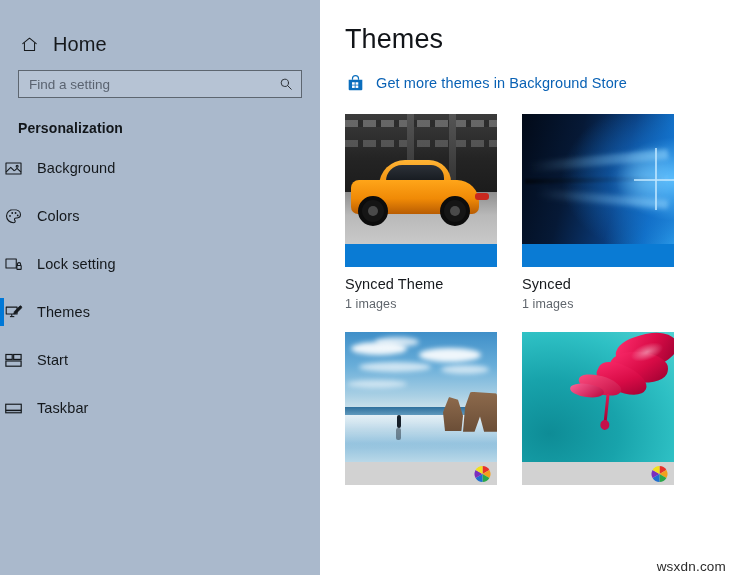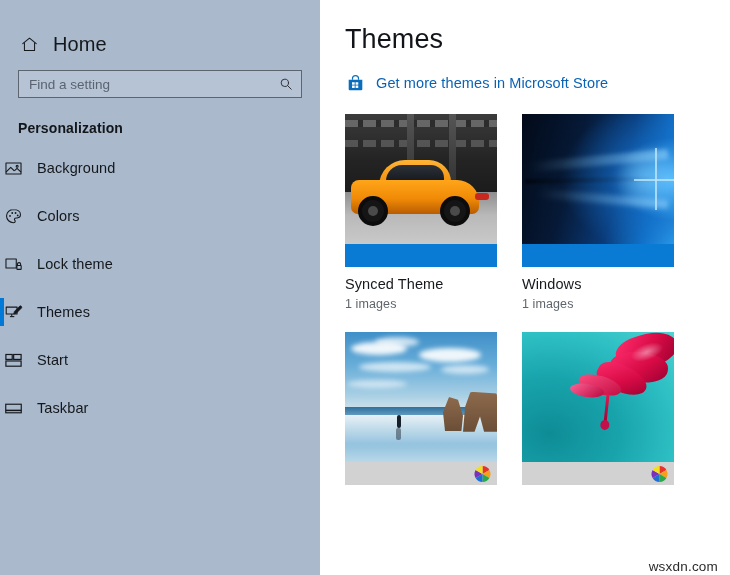--- a/index.html
+++ b/index.html
@@ -394,21 +394,21 @@
   }
   .art-flower .hilite {
     position: absolute; right: 10px; top: 12px; width: 34px; height: 16px;
     background: radial-gradient(closest-side, rgba(255,255,255,.45), rgba(255,255,255,0));
     transform: rotate(-20deg);
   }
 
   
   .watermark {
     position: absolute;
-    right: 12px;
+    right: 4px;
     bottom: 1px;
     font-size: 13.5px;
     color: #2b2b2b;
     font-family: "Liberation Sans", sans-serif;
     letter-spacing: .2px;
     text-shadow: 0 0 2px #fff, 0 0 3px #fff;
     pointer-events: none;
   }
 </style>
 </head>
@@ -471,21 +471,21 @@
 
       <div class="nav-item">
 
         <span class="nav-icon">
           <svg viewBox="0 0 24 24" width="19" height="19" fill="none" stroke="currentColor" stroke-width="1.35" stroke-linejoin="round">
             <path d="M2.5 5 H15.5 V16.5 H2.5 Z"></path>
             <path d="M17 13.2 v-1.6 a2 2 0 0 1 4 0 v1.6"></path>
             <rect x="16.3" y="13.2" width="5.4" height="5" rx="0.6"></rect>
           </svg>
         </span>
-        <span class="nav-label">Lock theme</span>
+        <span class="nav-label">Lock setting</span>
       </div>
 
       <div class="nav-item selected">
         <span class="sel-bar"></span>
         <span class="nav-icon">
           <svg viewBox="0 0 24 24" width="19" height="19" fill="none" stroke="currentColor" stroke-width="1.35" stroke-linejoin="round">
             <path d="M2.8 5.2 H16.5 v8.6 H2.8 Z"></path>
             <path d="M7.5 17.2 h5.5"></path>
             <path d="M9.8 13.8 v3.4"></path>
             <path d="M13.2 10.6 L19.6 4.2 a1.6 1.6 0 0 1 2.3 2.3 L15.5 12.9 l-3.2 1 Z" fill="currentColor" stroke="currentColor" stroke-width="1"></path>
@@ -529,21 +529,21 @@
       <span class="store-icon">
         <svg viewBox="0 0 24 24" width="19" height="19">
           <path d="M3.4 7.2 h17.2 v12.1 a1.3 1.3 0 0 1 -1.3 1.3 H4.7 a1.3 1.3 0 0 1 -1.3 -1.3 Z" fill="#0a6ebd"></path>
           <path d="M8.2 7.4 v-1.6 a3.8 3.8 0 0 1 7.6 0 v1.6" fill="none" stroke="#0a6ebd" stroke-width="1.5"></path>
           <rect x="7.6" y="10.4" width="3.4" height="3.1" fill="#ffffff"></rect>
           <rect x="12.1" y="10.4" width="3.4" height="3.1" fill="#ffffff"></rect>
           <rect x="7.6" y="14.5" width="3.4" height="3.1" fill="#ffffff"></rect>
           <rect x="12.1" y="14.5" width="3.4" height="3.1" fill="#ffffff"></rect>
         </svg>
       </span>
-      <span class="store-link-text">Get more themes in Microsoft Store</span>
+      <span class="store-link-text">Get more themes in Background Store</span>
     </div>
 
     <div class="theme-grid">
 
       <div class="theme-card">
         <div class="thumb">
           <div class="thumb-art art-car">
             <div class="building"></div>
             <div class="win-row r1"></div>
             <div class="win-row r2"></div>
@@ -568,21 +568,21 @@
           <div class="thumb-art art-win">
             <div class="glow"></div>
             <div class="ray a"></div>
             <div class="ray b"></div>
             <div class="ray c"></div>
             <div class="pane v"></div>
             <div class="pane h"></div>
           </div>
         </div>
         <div class="accent-bar"></div>
-        <div class="card-name">Windows</div>
+        <div class="card-name">Synced</div>
         <div class="card-count">1 images</div>
       </div>
 
       <div class="theme-card">
         <div class="thumb">
           <div class="thumb-art art-beach">
             <div class="sky"></div>
             <div class="cloud c1"></div>
             <div class="cloud c2"></div>
             <div class="cloud c3"></div>

